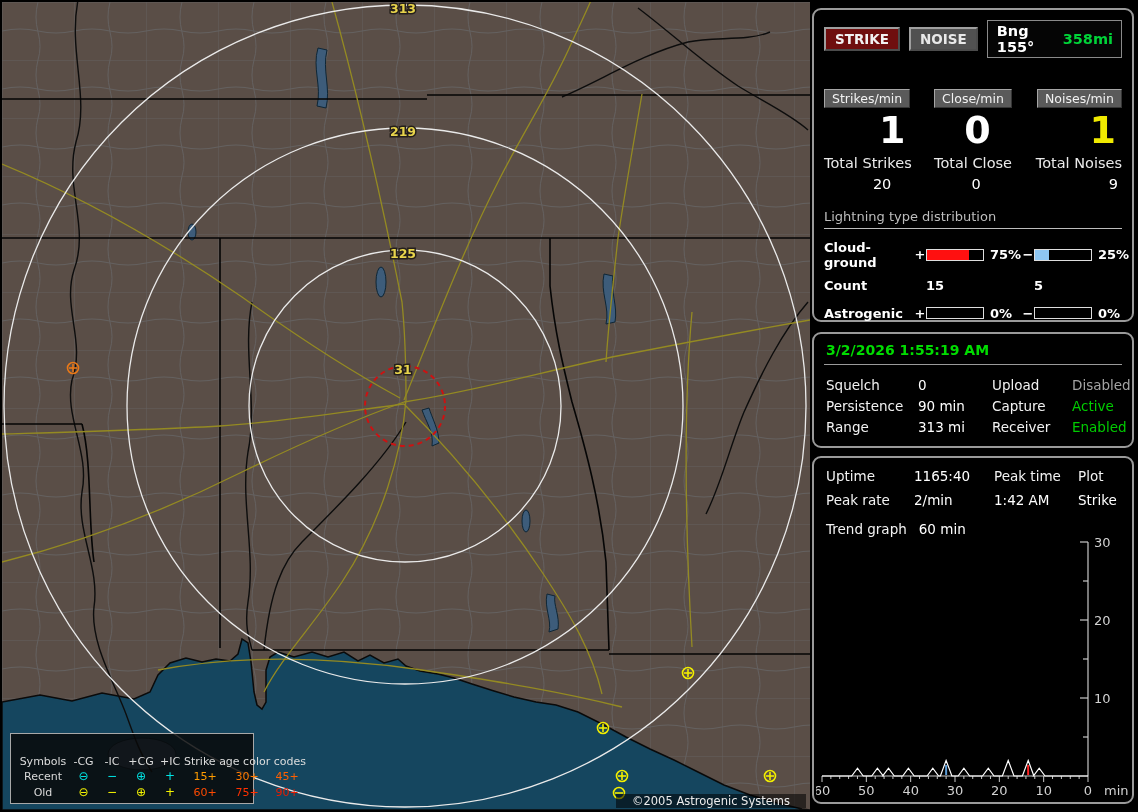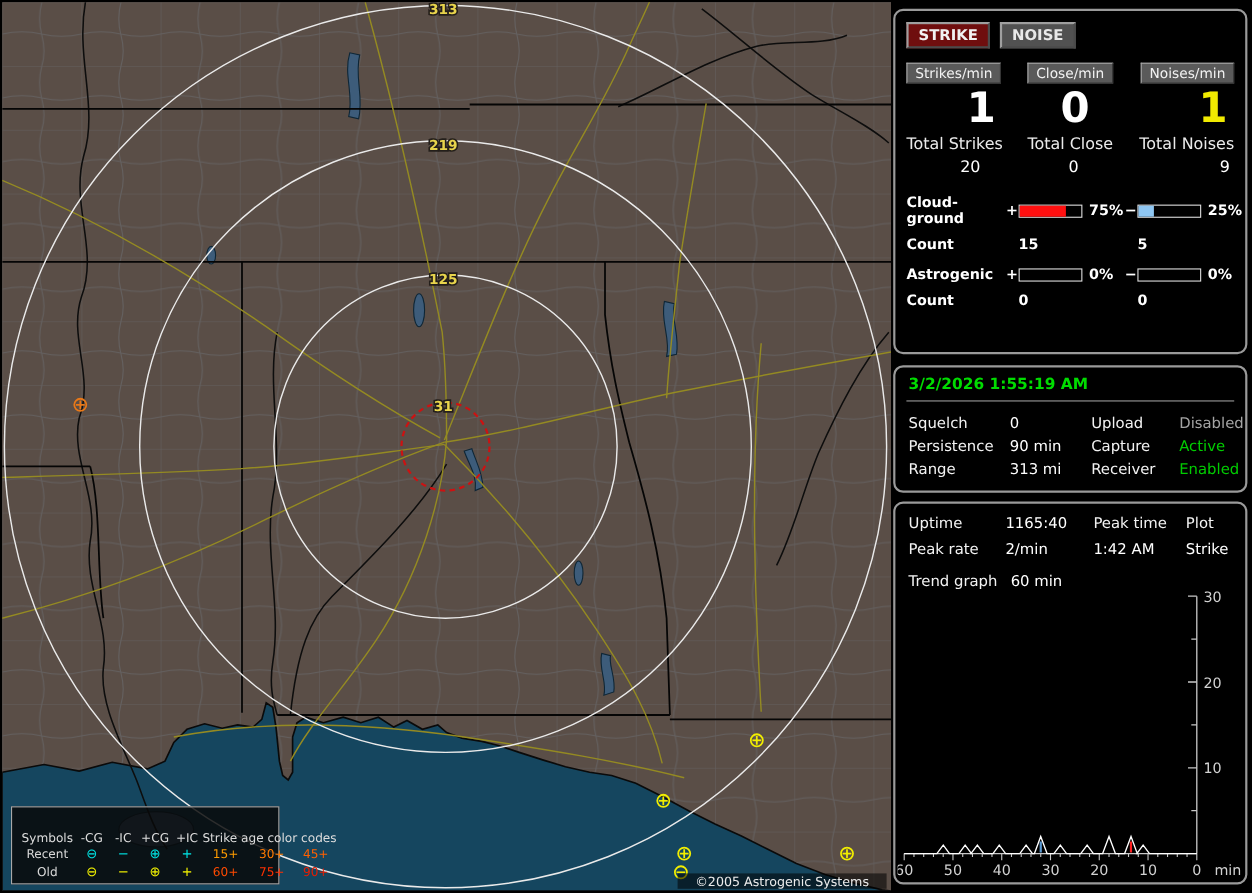--- a/index.html
+++ b/index.html
@@ -26,21 +26,21 @@
   .box3{top:456px;height:348px;padding:6px 10px;}
 
   .btnrow{display:flex;align-items:center;gap:9px;margin-top:2px;}
   .btn{font-weight:bold;font-size:13.5px;padding:2px 9px;border:2px outset #9f9f9f;cursor:pointer;}
   .btn.strike{background:#6f0e0e;color:#f2f2f2;}
   .btn.noise{background:#515151;color:#e8e8e8;}
   .bng{margin-left:auto;border:1px solid #8a8a8a;background:#050505;display:flex;
     justify-content:space-between;align-items:center;width:138px;padding:2px 8px 2px 9px;
     font-weight:bold;font-size:14.5px;color:#fff;}
 
-  .cols{display:grid;grid-template-columns:1fr 1fr 1fr;margin-top:12px;}
+  .cols{display:grid;grid-template-columns:1fr 1fr 1fr;margin-top:30px;}
   .hbtn{display:inline-block;background:#5a5a5a;color:#f2f2f2;font-size:12.5px;padding:1px 7px;
     border:1px solid;border-color:#a6a6a6 #353535 #353535 #a6a6a6;}
   .c1{text-align:left;}.c2{text-align:center;}.c3{text-align:right;}
   .big{font-size:38px;font-weight:bold;color:#fff;line-height:1.1;text-align:right;margin-top:2px;}
   .c1 .big{padding-right:18px;}.c2 .big{padding-right:32px;}.c3 .big{padding-right:6px;}
   .tlabel{font-size:14.5px;color:#eaeaea;margin-top:3px;white-space:nowrap;}
   .tval{font-size:14.5px;color:#fff;margin-top:5px;text-align:right;}
   .c1 .tval{padding-right:32px;}.c2 .tval{padding-right:42px;}.c3 .tval{padding-right:4px;}
 
   .dist{margin-top:17px;}
@@ -201,20 +201,24 @@
 
     <div class="copyright">©2005 Astrogenic Systems</div>
   </div>
 
   <div class="side">
 
     <div class="box box1">
       <div class="btnrow">
         <button class="btn strike">STRIKE</button>
         <button class="btn noise">NOISE</button>
+        <div class="bng">
+          <span>Bng 155°</span>
+          <span style="color: rgb(0, 211, 56);">358mi</span>
+        </div>
       </div>
 
       <div class="cols">
         <div class="c1">
           <span class="hbtn">Strikes/min</span>
           <div class="big" style="color: rgb(255, 255, 255);">1</div>
           <div class="tlabel">Total Strikes</div>
           <div class="tval">20</div>
         </div>
         <div class="c2">
@@ -225,20 +229,21 @@
         </div>
         <div class="c3">
           <span class="hbtn">Noises/min</span>
           <div class="big" style="color: rgb(240, 234, 0);">1</div>
           <div class="tlabel">Total Noises</div>
           <div class="tval">9</div>
         </div>
       </div>
 
       <div class="dist">
+        <div class="dist-title">Lightning type distribution</div>
 
         <div class="drow">
           <span>Cloud-ground</span>
           <span class="sign">+</span>
           <span class="bar">
               <span class="fill" style="width: 75%; background: rgb(255, 16, 16);"></span>
             </span>
           <span class="pct">75%</span>
           <span class="sign">−</span>
           <span class="bar">

